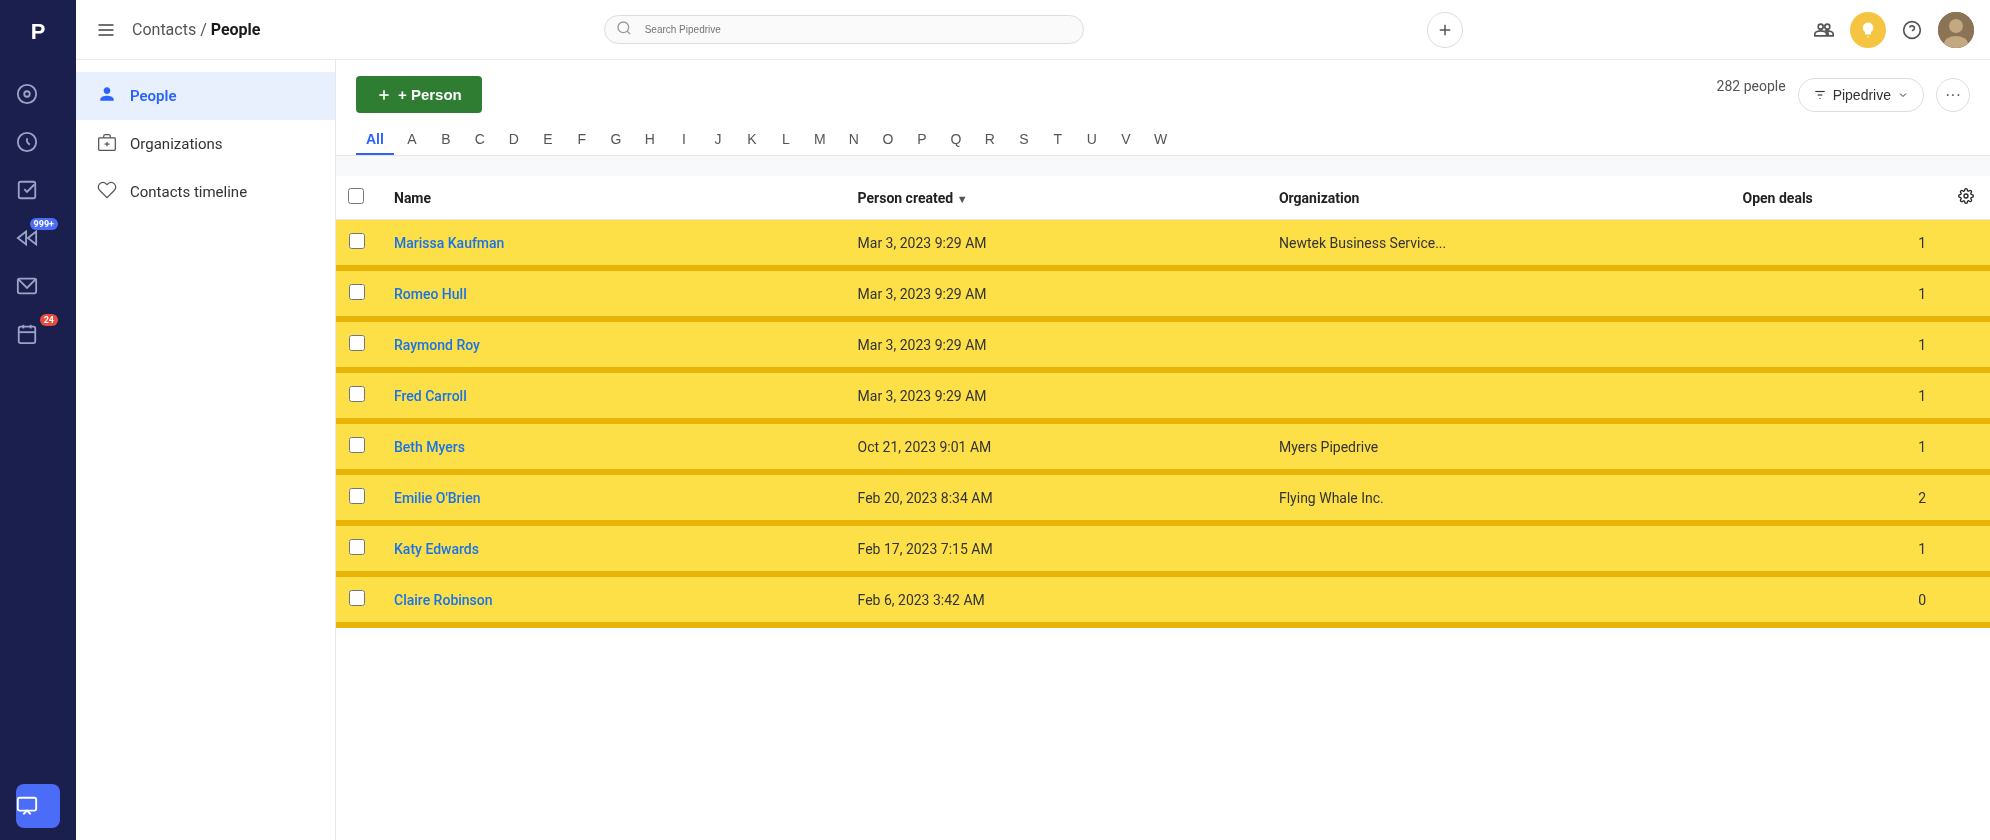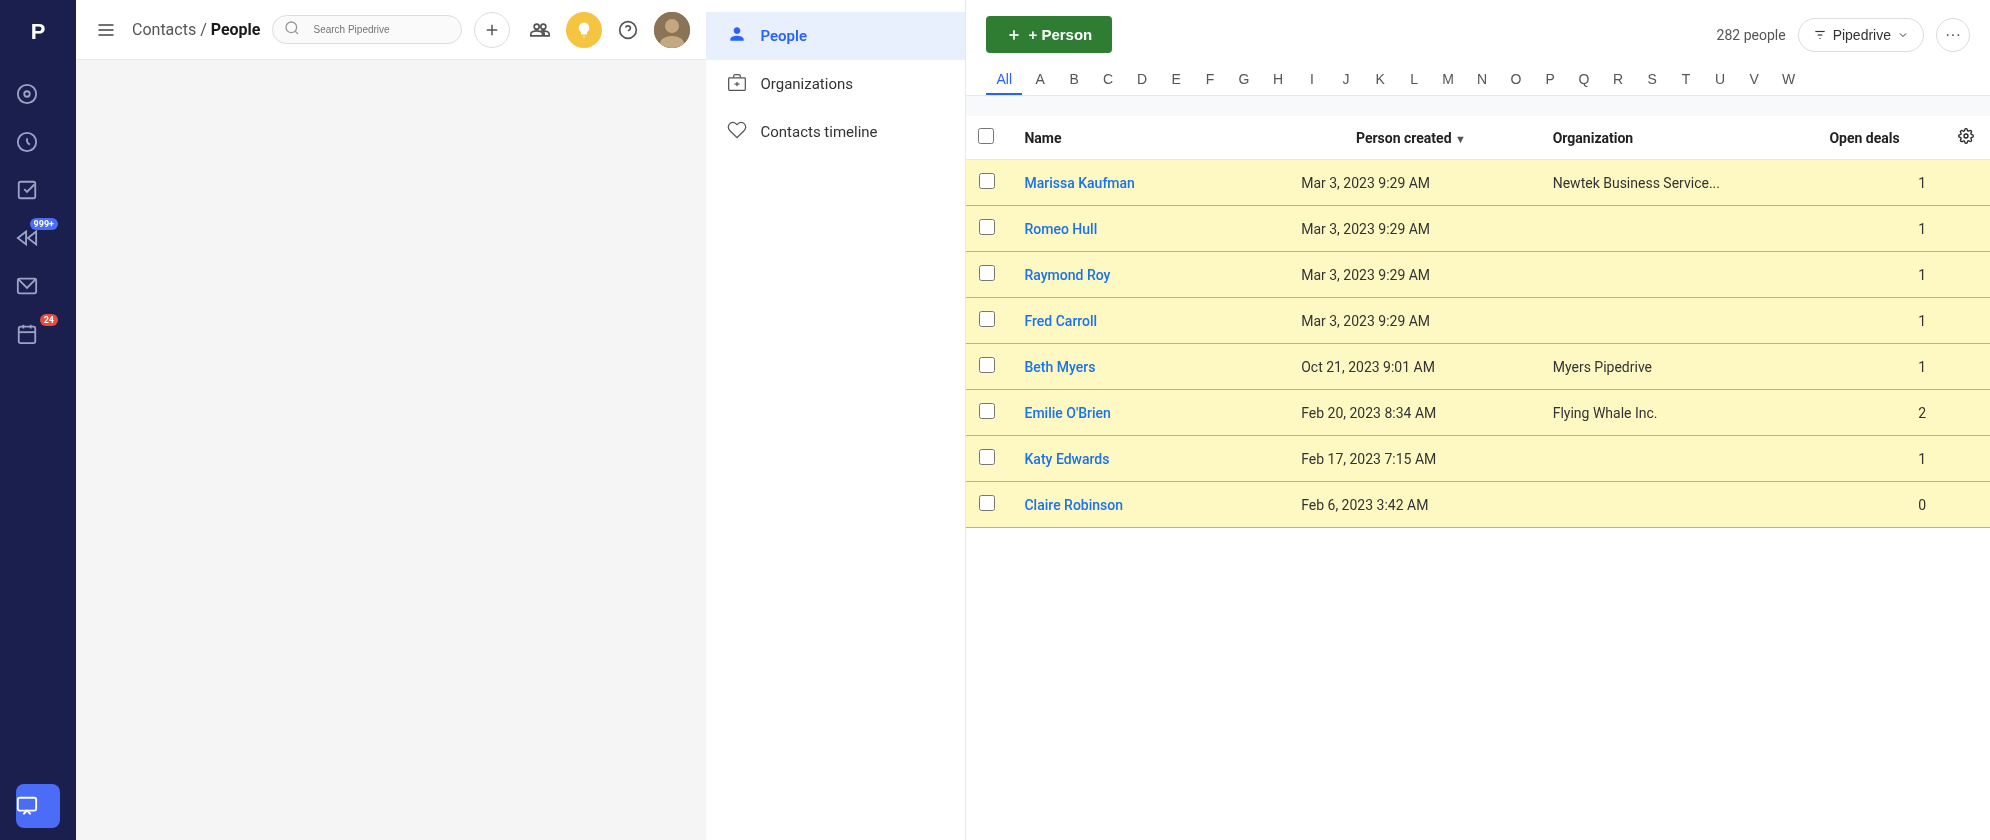--- a/index.html
+++ b/index.html
@@ -52,21 +52,21 @@
     }
     .sidebar-icon.bottom-active {
       background: #4a6cf7;
       color: white;
     }
 
     
     .main-wrapper {
       flex: 1;
       display: flex;
-      flex-direction: row;
+      flex-direction: column;
       overflow: hidden;
     }
 
     
     .top-header {
       height: 60px;
       background: white;
       display: flex;
       align-items: center;
       padding: 0 16px;
@@ -220,21 +220,20 @@
       font-size: 15px;
       font-weight: 600;
       cursor: pointer;
       display: flex;
       align-items: center;
       gap: 6px;
     }
     .panel-right-controls {
       margin-left: auto;
       display: flex;
-      align-items: center;
       gap: 12px;
     }
     .people-count {
       font-size: 14px;
       color: #555;
     }
     .filter-btn {
       display: flex;
       align-items: center;
       gap: 6px;
@@ -273,21 +272,21 @@
       background: none;
       cursor: pointer;
       font-size: 14px;
       color: #555;
       border-bottom: 2px solid transparent;
       min-width: 32px;
       text-align: center;
     }
     .alpha-btn.active {
       color: #2962ff;
-      font-weight: 400;
+      font-weight: 700;
       border-bottom: 2px solid #2962ff;
     }
 
     
     .table-container {
       flex: 1;
       overflow-y: auto;
       background: white;
     }
     table {
@@ -302,28 +301,28 @@
       font-weight: 700;
       color: #222;
       border-bottom: 1px solid #e8e8e8;
       position: sticky;
       top: 0;
       white-space: nowrap;
     }
     thead th:last-child { text-align: right; }
     .th-checkbox { width: 40px; padding: 12px; }
     .th-name { min-width: 220px; }
-    .th-created { min-width: 200px; cursor: pointer; text-align: center; }
+    .th-created { min-width: 200px; cursor: pointer; }
     .th-org { min-width: 220px; }
     .th-deals { min-width: 100px; text-align: left; }
     .th-settings { width: 40px; text-align: center !important; }
 
     tbody tr {
-      border-bottom: 1px solid #eab308;
-      background: #fef9c3;
+      border-bottom: 6px solid #eab308;
+      background: #fde047;
     }
     tbody td {
       padding: 13px 16px;
       color: #333;
       vertical-align: middle;
     }
     tbody td:last-of-type { text-align: right; }
     .td-checkbox { padding: 13px; }
     .person-name {
       color: #1a73e8;

